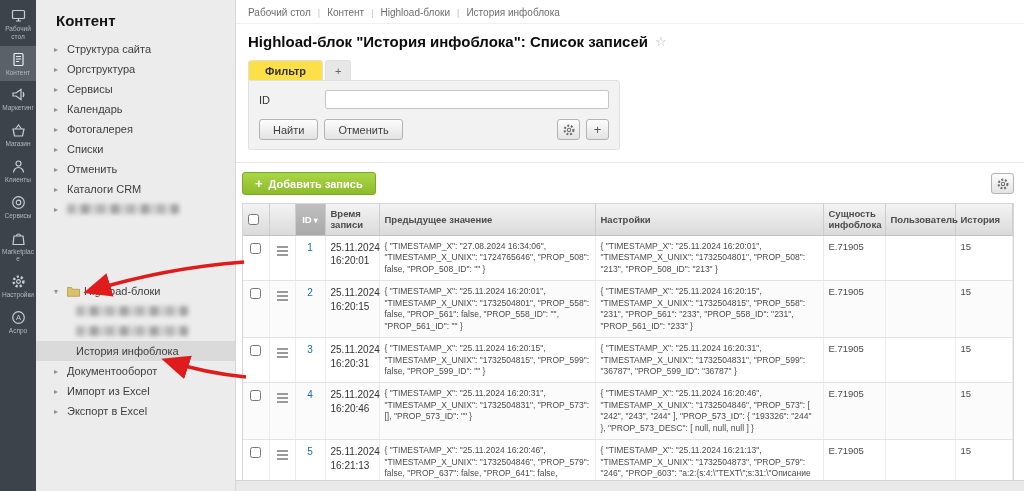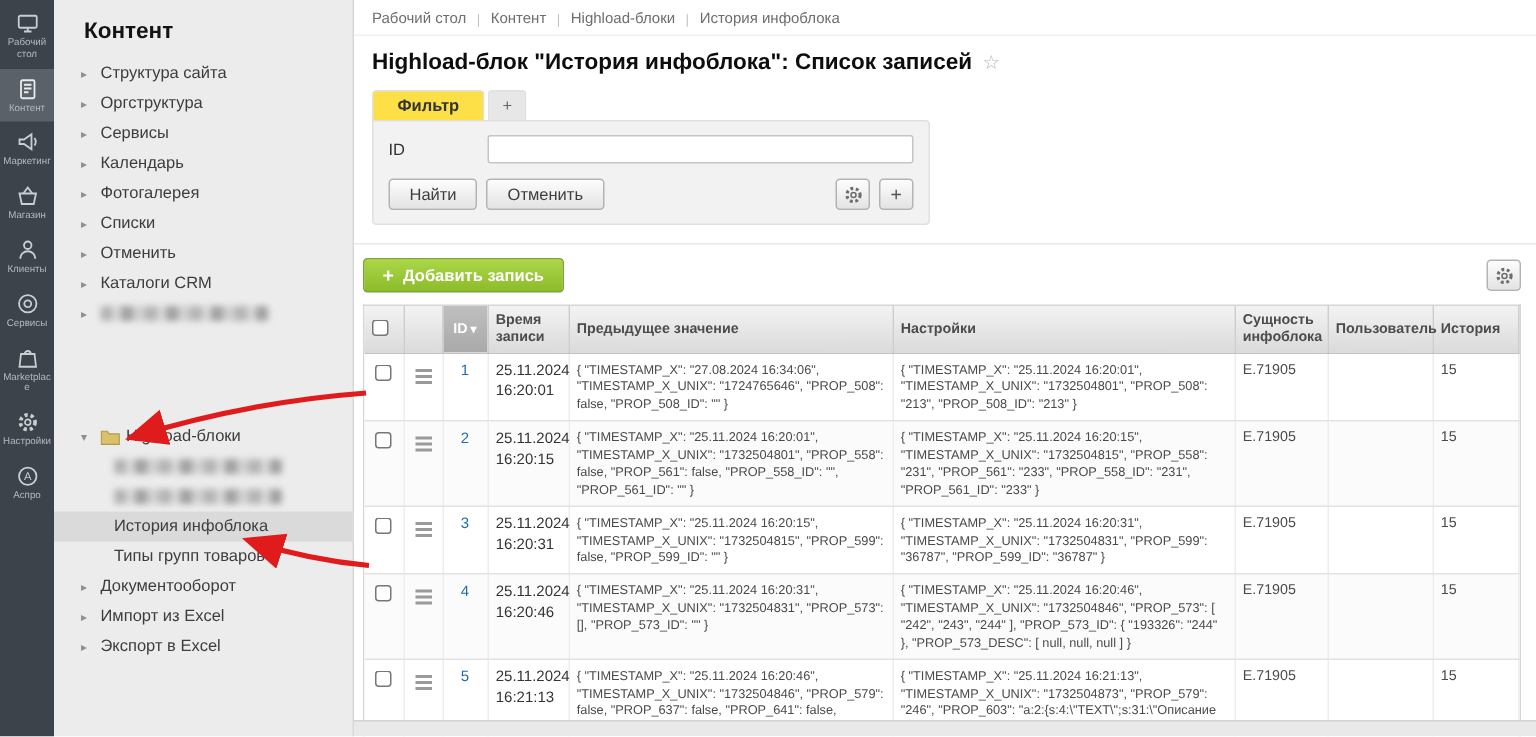--- a/index.html
+++ b/index.html
@@ -219,23 +219,20 @@
       <span>Highload-блоки</span>
     </div>
     <div class="menu-item sub">
       <span class="blurbar"></span>
     </div>
     <div class="menu-item sub">
       <span class="blurbar"></span>
     </div>
     <div class="menu-item sub selected">
       <span>История инфоблока</span>
-    </div>
-    <div class="menu-item sub">
-      <span>Типы групп товаров</span>
     </div>
     <div class="menu-item">
       <span class="tri">▸</span>
       <span>Документооборот</span>
     </div>
     <div class="menu-item">
       <span class="tri">▸</span>
       <span>Импорт из Excel</span>
     </div>
     <div class="menu-item">

